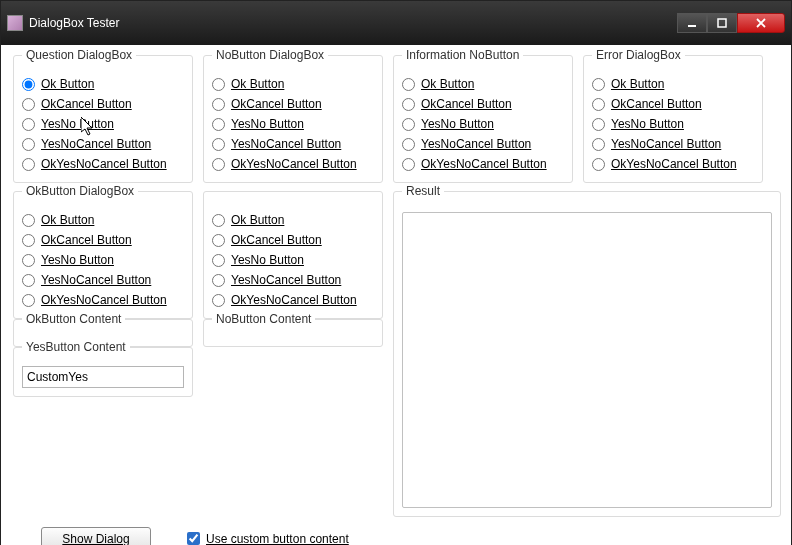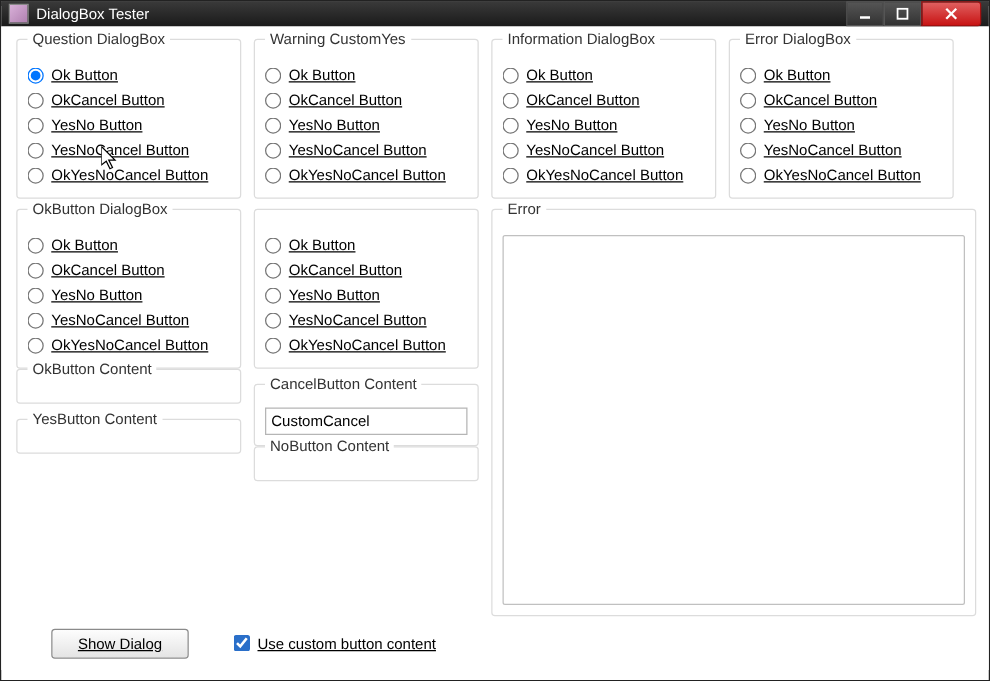--- a/index.html
+++ b/index.html
@@ -12,21 +12,21 @@
     overflow: hidden;
   }
   .window {
     width: 792px;
     height: 545px;
     background: linear-gradient(to bottom, #2a2a2a 0, #000 4px, #fff 4px);
     position: relative;
     border: 1px solid #222;
   }
   .titlebar {
-    height: 20px;
+    height: 44px;
     background: linear-gradient(to bottom, #3a3a3a, #1a1a1a);
     display: flex;
     align-items: center;
     padding: 0 6px;
     color: #fff;
     font-size: 12px;
     position: relative;
   }
   .titlebar .app-icon {
     width: 16px; height: 16px;
@@ -199,21 +199,21 @@
         <label class="radio">
             <input type="radio" name="dlg" style="">
             <span>YesNoCancel Button</span>
           </label>
         <label class="radio">
             <input type="radio" name="dlg" style="">
             <span>OkYesNoCancel Button</span>
           </label>
       </div>
       <div class="groupbox col-narrow radios">
-        <span class="legend">Warning CustomYes</span>
+        <span class="legend">NoButton DialogBox</span>
         <label class="radio">
             <input type="radio" name="dlg" style="">
             <span>Ok Button</span>
           </label>
         <label class="radio">
             <input type="radio" name="dlg" style="">
             <span>OkCancel Button</span>
           </label>
         <label class="radio">
             <input type="radio" name="dlg" style="">
@@ -222,21 +222,21 @@
         <label class="radio">
             <input type="radio" name="dlg" style="">
             <span>YesNoCancel Button</span>
           </label>
         <label class="radio">
             <input type="radio" name="dlg" style="">
             <span>OkYesNoCancel Button</span>
           </label>
       </div>
       <div class="groupbox col-narrow radios">
-        <span class="legend">Information DialogBox</span>
+        <span class="legend">Information NoButton</span>
         <label class="radio">
             <input type="radio" name="dlg" style="">
             <span>Ok Button</span>
           </label>
         <label class="radio">
             <input type="radio" name="dlg" style="">
             <span>OkCancel Button</span>
           </label>
         <label class="radio">
             <input type="radio" name="dlg" style="">
@@ -299,22 +299,23 @@
           <label class="radio">
               <input type="radio" name="dlg" style="">
               <span>OkYesNoCancel Button</span>
             </label>
         </div>
 
         <div class="groupbox col-narrow" style="margin-top:0;">
           <span class="legend">OkButton Content</span>
         </div>
 
-        <div class="groupbox col-narrow" style="margin-top:12px;">
+        <div class="groupbox col-narrow" style="margin-top:0;">
           <span class="legend">YesButton Content</span>
+          <input class="textbox" value="CustomYes" style="">
         </div>
       </div>
 
       <div>
         <div class="groupbox col-narrow radios">
           <label class="radio">
               <input type="radio" name="dlg" style="">
               <span>Ok Button</span>
             </label>
           <label class="radio">
@@ -328,32 +329,28 @@
           <label class="radio">
               <input type="radio" name="dlg" style="">
               <span>YesNoCancel Button</span>
             </label>
           <label class="radio">
               <input type="radio" name="dlg" style="">
               <span>OkYesNoCancel Button</span>
             </label>
         </div>
 
-        <div class="groupbox col-narrow" style="margin-top:12px;">
-          <span class="legend">CancelButton Content</span>
-          <input class="textbox" value="CustomCancel" style="">
-        </div>
 
         <div class="groupbox col-narrow" style="padding-left:16px;">
           <span class="legend">NoButton Content</span>
         </div>
       </div>
 
       <div class="groupbox col-result">
-        <span class="legend">Error</span>
+        <span class="legend">Result</span>
         <div class="result-box"></div>
       </div>
     </div>
 
     <div class="bottom-row">
       <button class="btn">Show Dialog</button>
       <label class="chk">
         <input type="checkbox" checked="" style="">
         <span>Use custom button content</span>
       </label>

